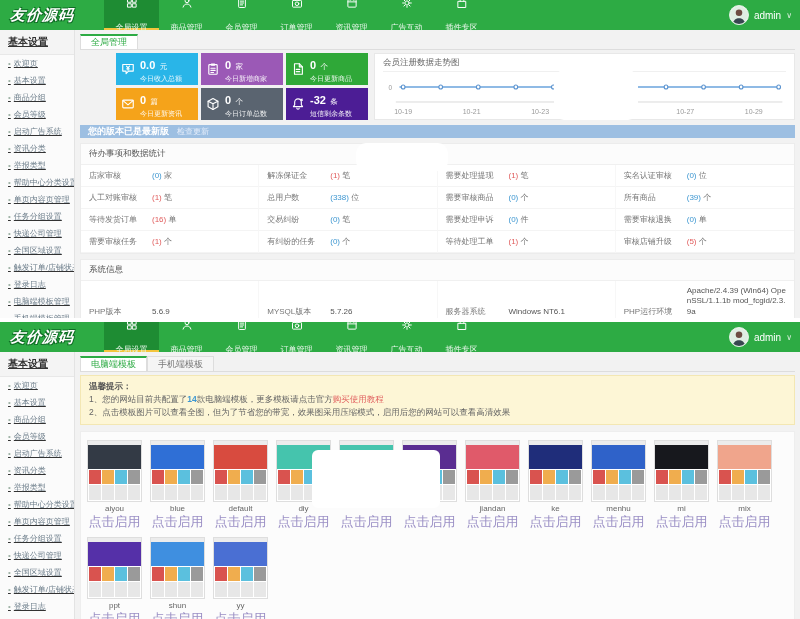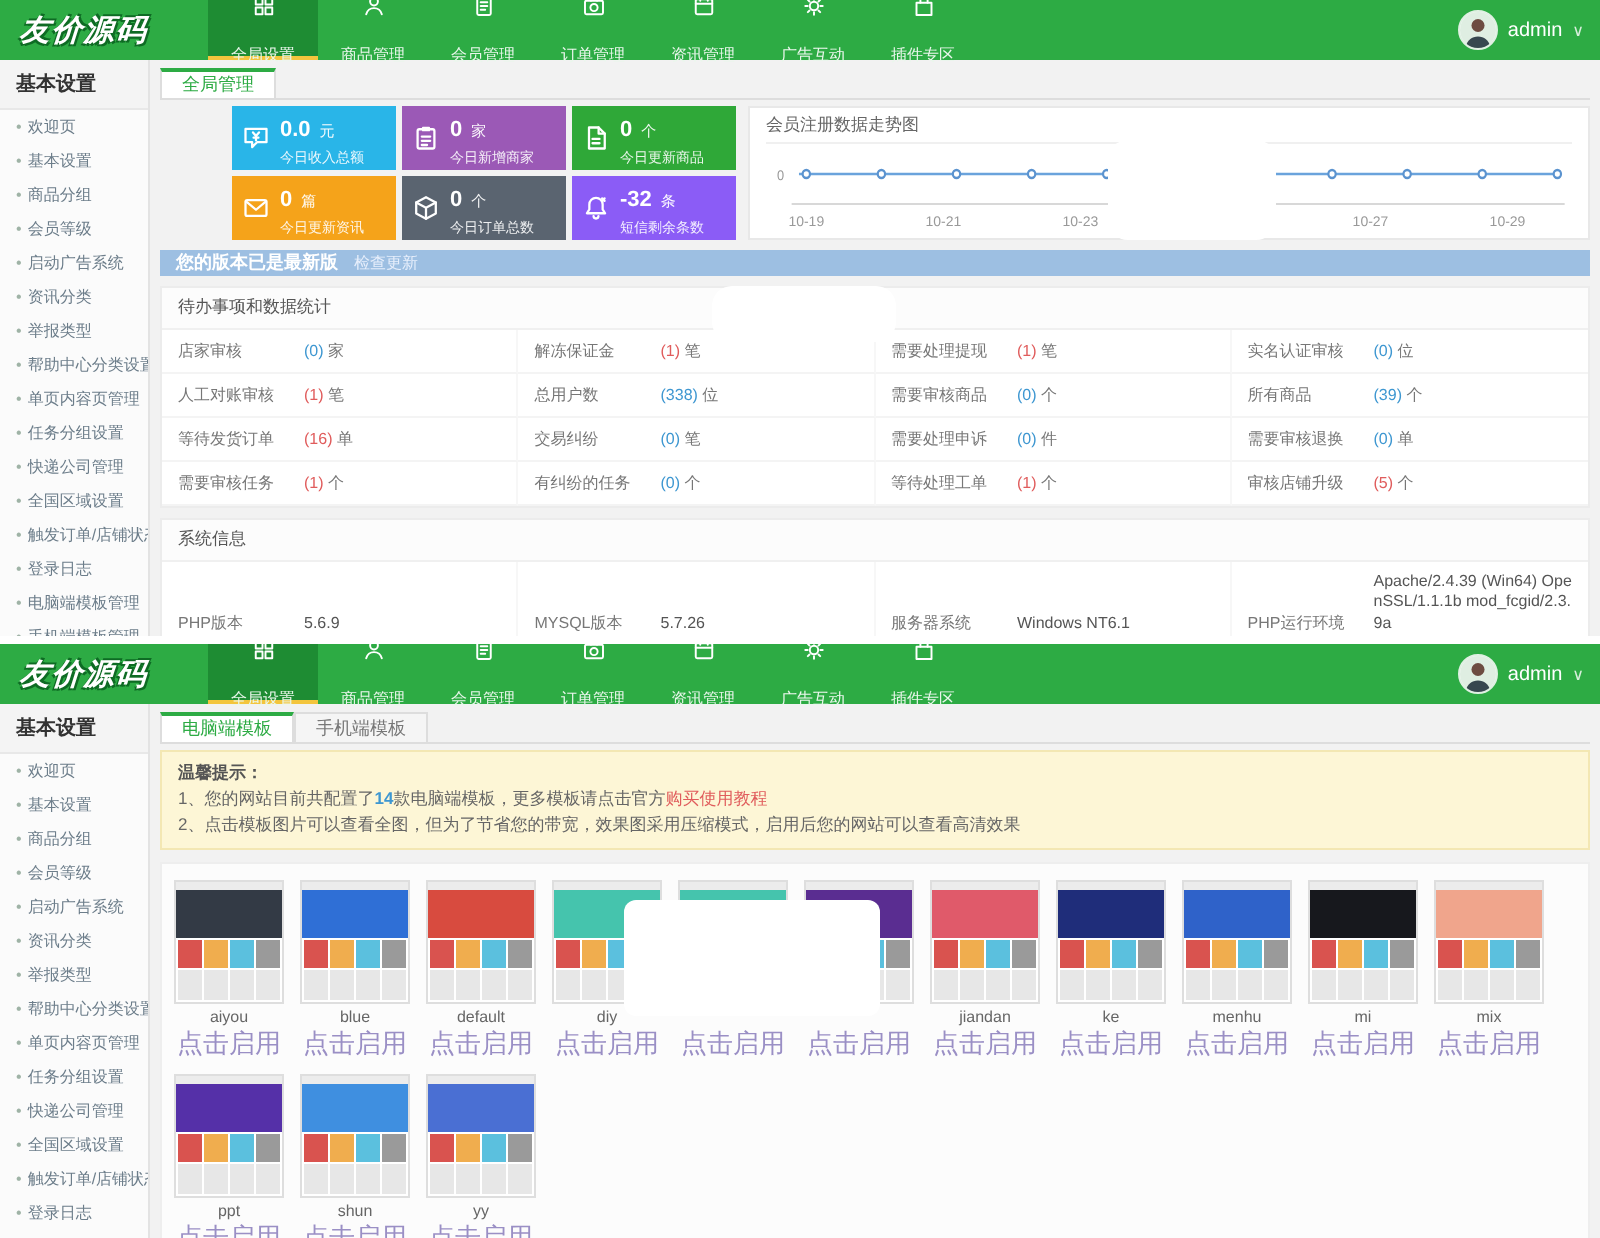--- a/index.html
+++ b/index.html
@@ -21,21 +21,21 @@
   .nic{width:12px;height:12px;color:#fff;}
   .nic svg{width:12px;height:12px;display:block;}
   .nav-user{position:absolute;right:8px;top:0;height:30px;display:flex;align-items:center;gap:5px;
             color:#fff;font-size:10px;cursor:pointer;}
   .avatar{width:18px;height:18px;border-radius:50%;overflow:hidden;background:#fff;border:1px solid #dff0e2;}
   .avatar svg{width:100%;height:100%;display:block;}
   .chev{font-size:8px;color:#d8efdc;}
 
   
   .body{display:flex;height:calc(100% - 30px);}
-  .sidebar{width:75px;min-width:75px;background:#fbfbfb;border-right:1px solid #e3e3e3;box-sizing:border-box;}
+  .sidebar{width:75px;min-width:75px;background:#fbfbfb;border-right:1px solid #e3e3e3;box-sizing:border-box;text-decoration:underline;}
   .sb-header{font-size:10px;font-weight:bold;color:#333;padding:5px 0 5px 8px;border-bottom:1px solid #e8e8e8;background:#f4f4f4;}
   .sb-item{font-size:8px;color:#6c7d8a;padding:3px 2px 3px 8px;cursor:pointer;white-space:nowrap;overflow:hidden;}
   .sb-item .dot{color:#9fb3a6;margin-right:3px;font-size:8px;}
   .main{flex:1;display:flex;flex-direction:column;padding:4px 5px 0 5px;overflow:hidden;}
 
   
   .tabs{display:flex;border-bottom:1px solid #ddd;height:20px;margin-bottom:3px;}
   .tab{background:#fff;border:1px solid #ddd;border-bottom:none;border-top:2px solid #2dab44;
        padding:0 10px;font-size:9px;color:#2dab44;display:flex;align-items:center;cursor:pointer;}
   .tabs .tab:not(.active){border-top:1px solid #ddd;background:#f5f5f5;color:#777;}
@@ -309,21 +309,21 @@
                     <path d="M8 1.8l5.6 3v6.4L8 14.2l-5.6-3V4.8z" fill="none" stroke="currentColor" stroke-width="1.3" stroke-linecap="round" stroke-linejoin="round"></path>
                     <path d="M2.4 4.8L8 7.8l5.6-3M8 7.8v6.4" fill="none" stroke="currentColor" stroke-width="1.3" stroke-linecap="round" stroke-linejoin="round"></path>
                   </svg>
                 </span>
     <div class="ctxt">
       <div><span class="cv">0</span>
            <span class="cu">个</span></div>
       <div class="clbl">今日订单总数</div>
     </div>
   </div>
-              <div class="card" style="background: #8b5cf6;">
+              <div class="card" style="background: #4c1d95;">
     <span class="cic">
                   <svg viewBox="0 0 16 16">
                     <path d="M8 2.2a3.8 3.8 0 0 1 3.8 3.8v2.8L13.2 11H2.8l1.4-2.2V6A3.8 3.8 0 0 1 8 2.2z" fill="none" stroke="currentColor" stroke-width="1.3" stroke-linecap="round" stroke-linejoin="round"></path>
                     <path d="M6.6 12.6a1.4 1.4 0 0 0 2.8 0M11.5 2.5l1.4 1.4M11.5 3.9l1.4-1.4" fill="none" stroke="currentColor" stroke-width="1.3" stroke-linecap="round" stroke-linejoin="round"></path>
                   </svg>
                 </span>
     <div class="ctxt">
       <div><span class="cv">-32</span>
            <span class="cu">条</span></div>
       <div class="clbl">短信剩余条数</div>

